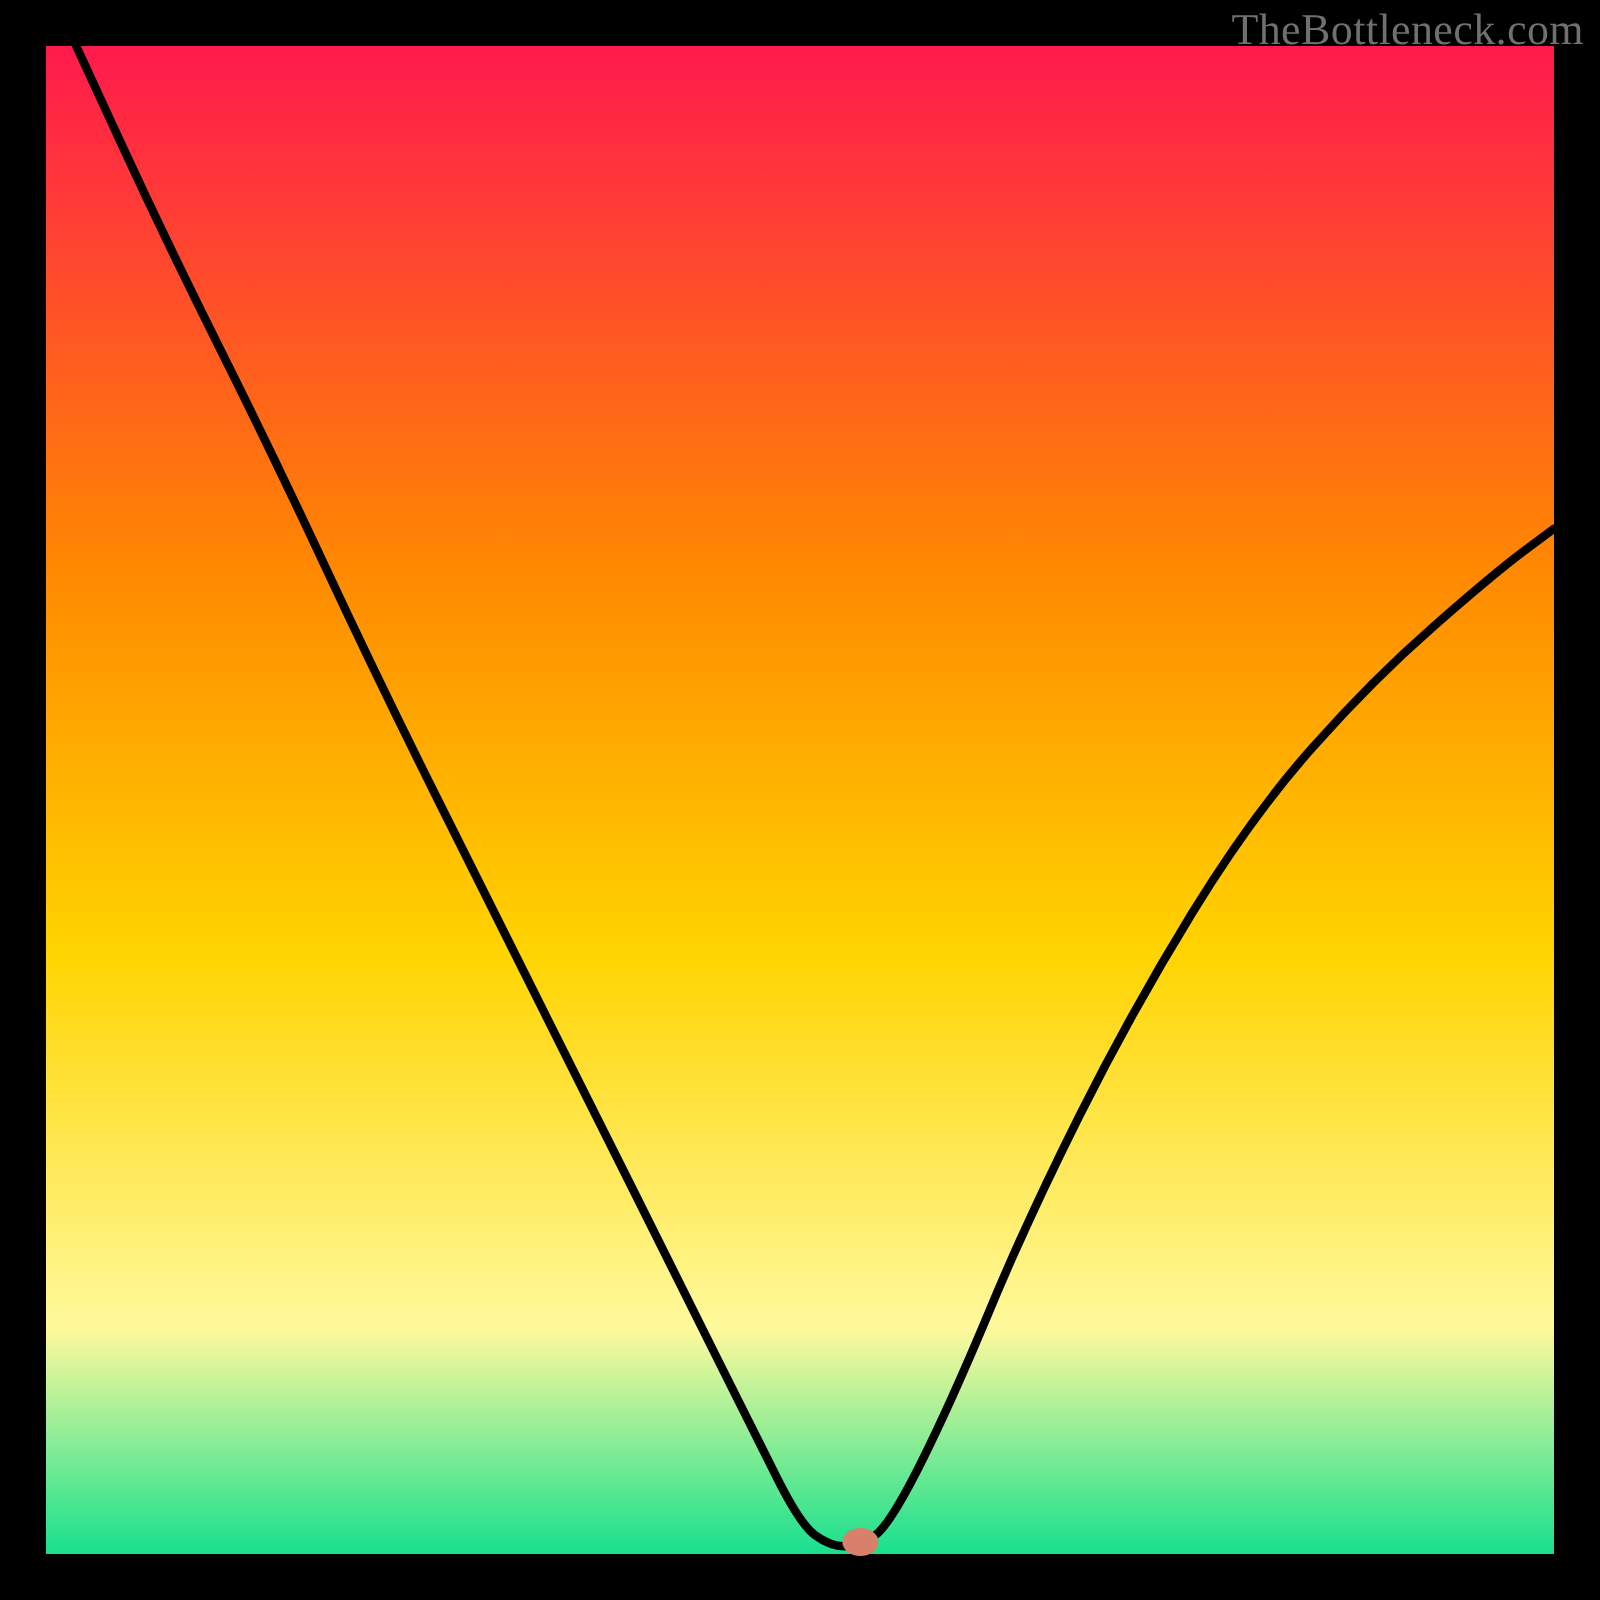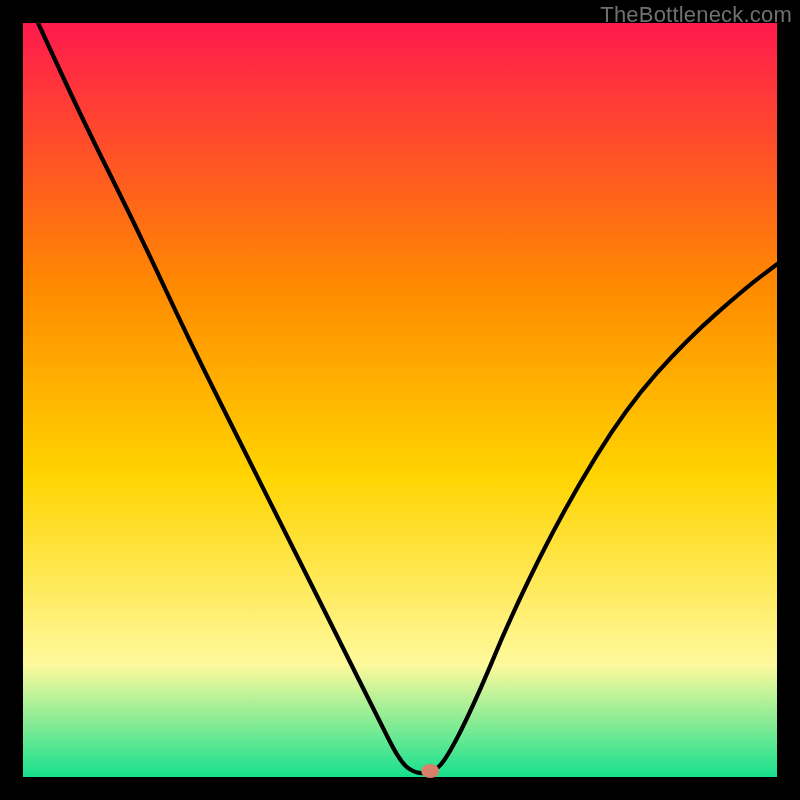--- a/index.html
+++ b/index.html
@@ -9,20 +9,21 @@
     height: 800px;
     background: #000;
     font-family: Arial, Helvetica, sans-serif;
     overflow: hidden;
   }
   .frame {
     position: relative;
     width: 800px;
     height: 752px;
     background: #ffffff;
+    font-family: Liberation Serif, serif;
   }
   .watermark {
     position: absolute;
     top: 2px;
     right: 8px;
     color: #707070;
     font-size: 22px;
     font-weight: 500;
     letter-spacing: 0.2px;
     z-index: 50;

